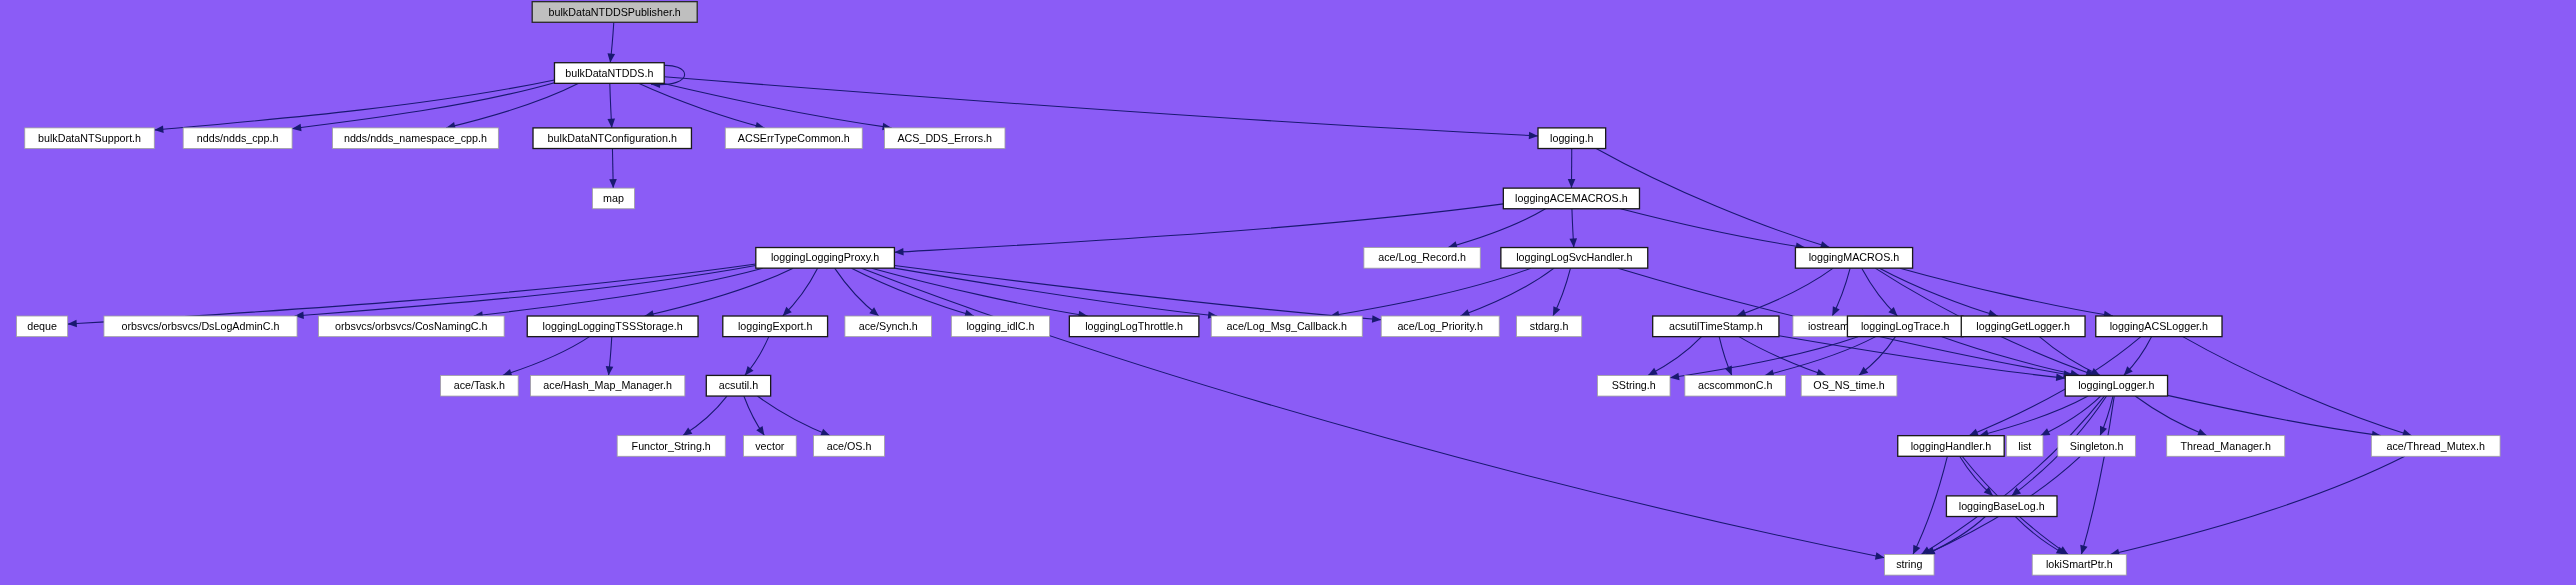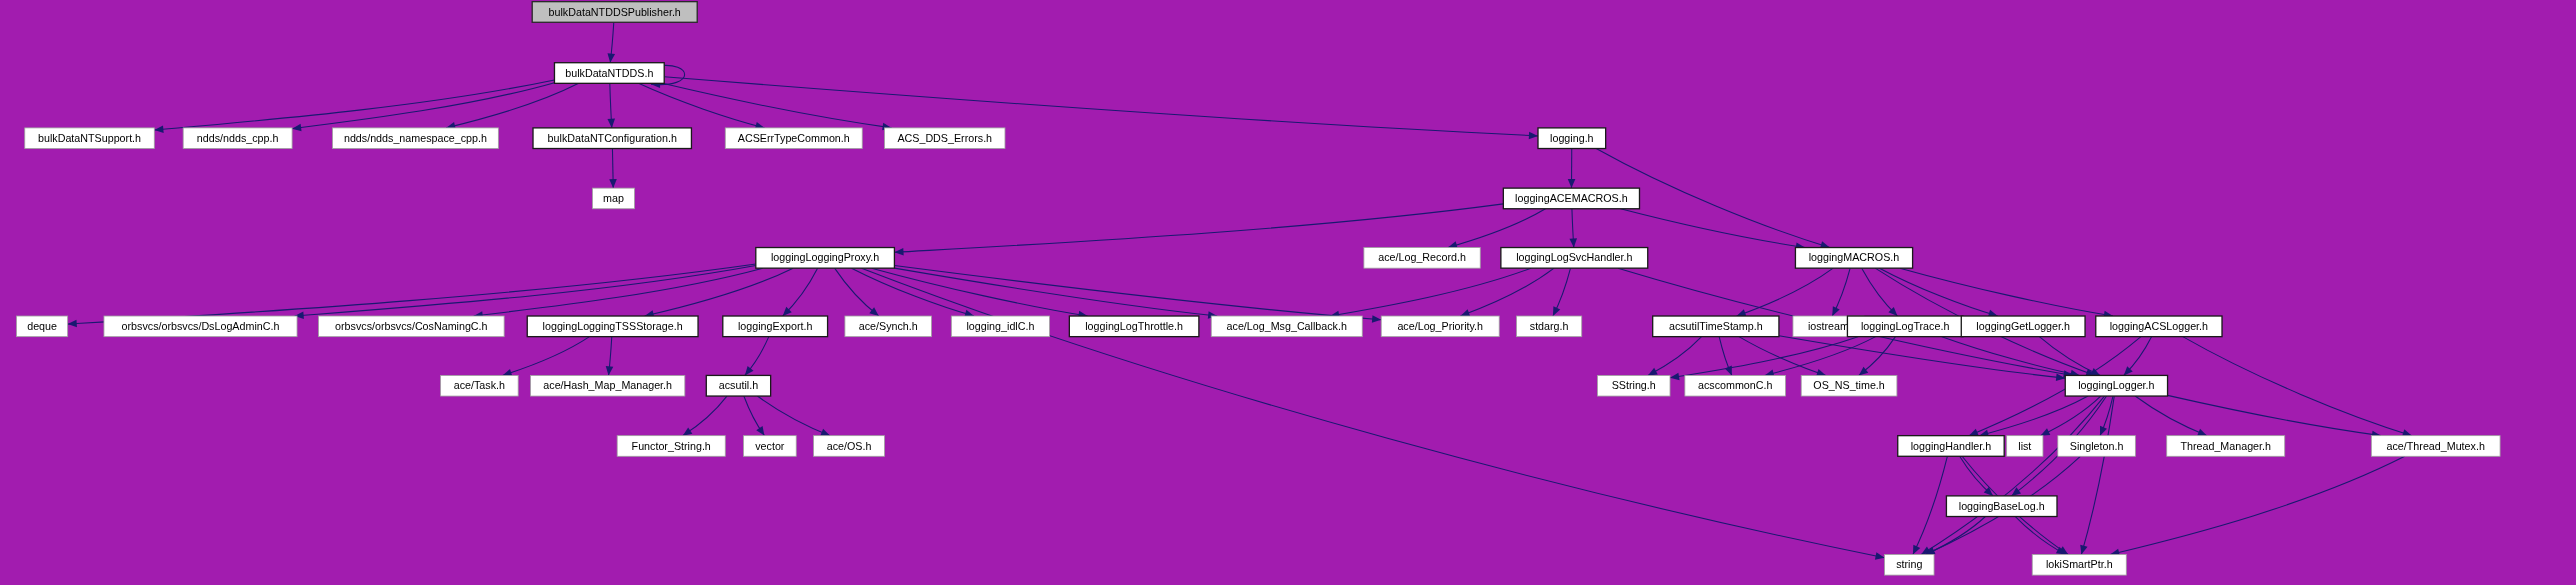--- a/index.html
+++ b/index.html
@@ -7,21 +7,21 @@
     padding: 0;
     background: #ffffff;
   }
   body {
     font-family: "Liberation Sans", sans-serif;
   }
   #graph-wrap {
     position: relative;
     width: 2576px;
     height: 585px;
-    background: #a21caf;
+    background: #8b5cf6;
     overflow: hidden;
   }
   svg#dep-graph {
     position: absolute;
     left: 0;
     top: 0;
     width: 2576px;
     height: 585px;
   }
   .node-box {

